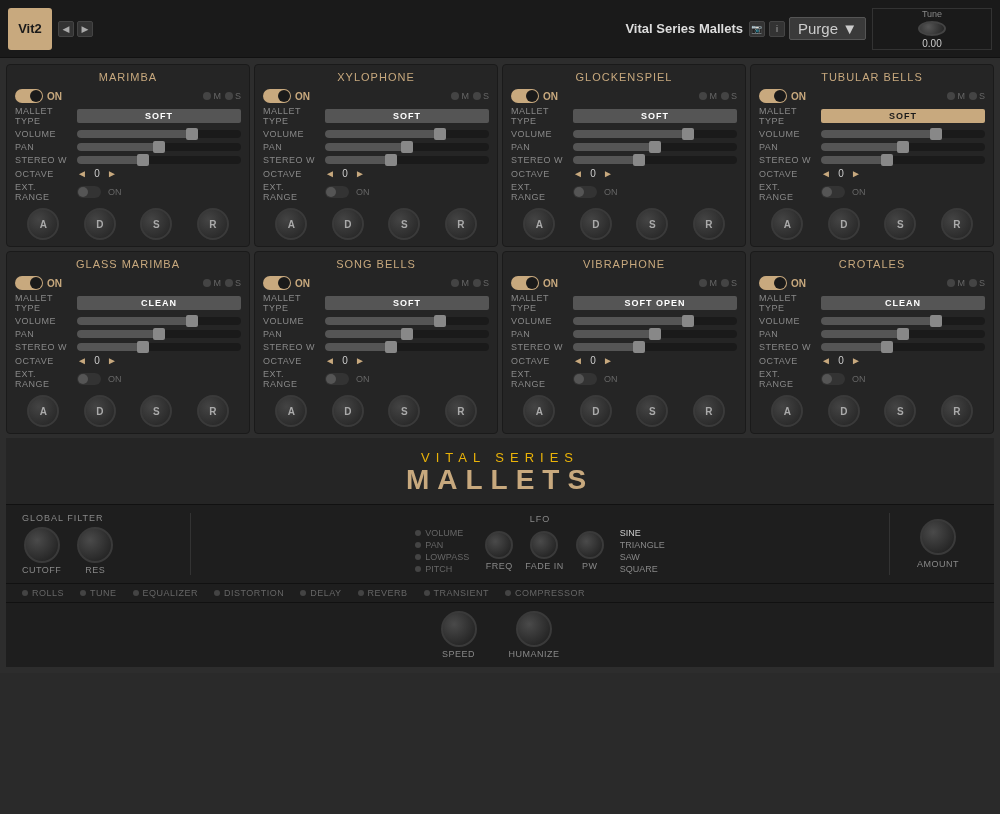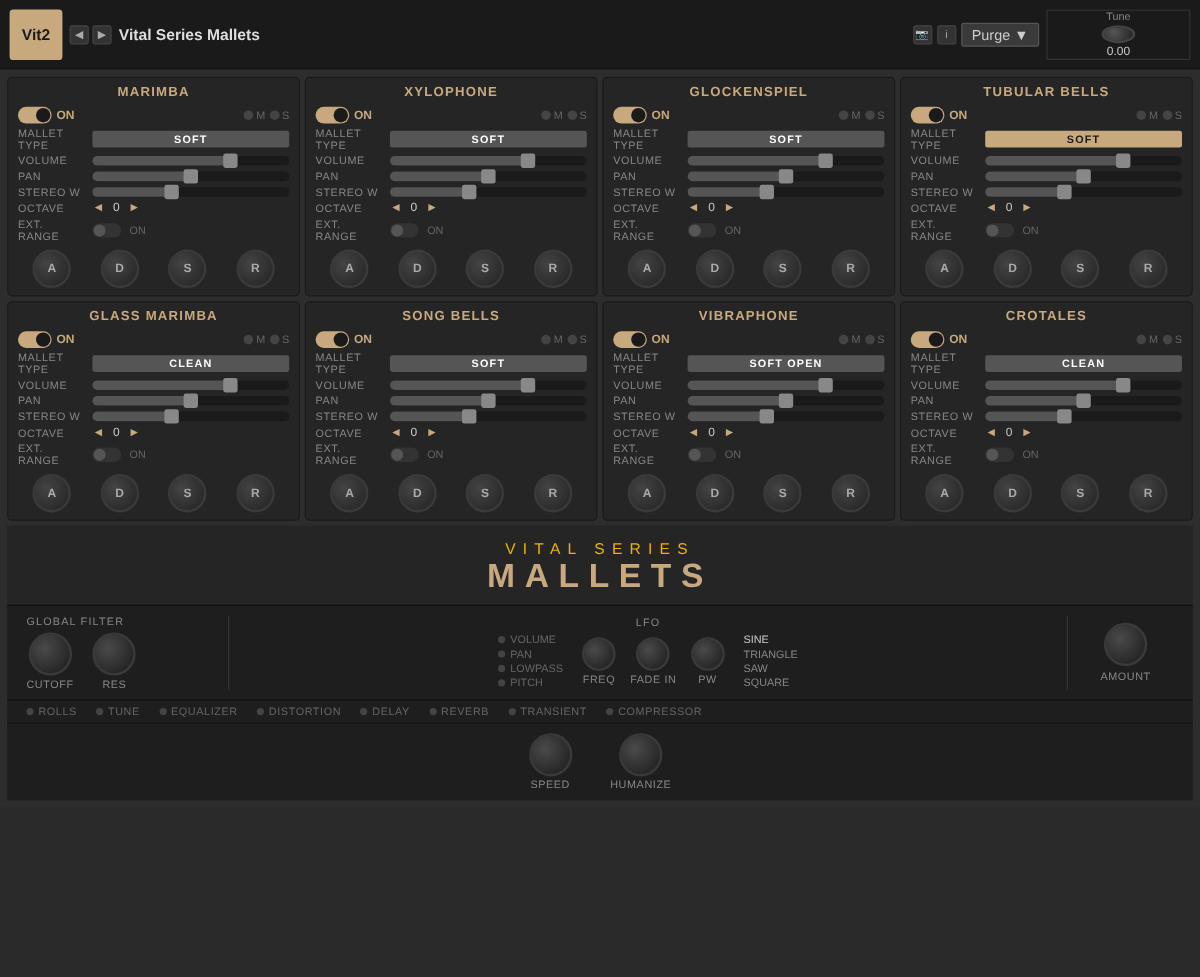--- a/index.html
+++ b/index.html
@@ -34,20 +34,21 @@
       font-size: 13px;
       color: #1a1a1a;
       border-radius: 3px;
       flex-shrink: 0;
     }
     .top-title-area {
       flex: 1;
       display: flex;
       flex-direction: column;
       gap: 2px;
+      align-items: flex-end;
     }
     .top-title-row {
       display: flex;
       align-items: center;
       gap: 8px;
     }
     .title-text {
       color: #ddd;
       font-size: 13px;
       font-weight: bold;
@@ -74,21 +75,21 @@
       display: flex;
       align-items: center;
       justify-content: center;
       border-radius: 2px;
     }
     .purge-btn {
       background: #3a3a3a;
       border: 1px solid #555;
       color: #ccc;
       padding: 2px 8px;
-      font-size: 12px;
+      font-size: 15px;
       cursor: pointer;
       border-radius: 2px;
     }
     .tune-box {
       background: #1a1a1a;
       border: 1px solid #333;
       width: 120px;
       height: 42px;
       display: flex;
       flex-direction: column;
@@ -127,21 +128,21 @@
     .instrument-panel {
       background: #252525;
       border: 1px solid #1a1a1a;
       border-radius: 4px;
       padding: 6px 8px;
     }
 
     .inst-title {
       text-align: center;
       font-size: 11px;
-      font-weight: bold;
+      font-weight: normal;
       color: #c8a97e;
       letter-spacing: 1px;
       margin-bottom: 6px;
     }
 
     .inst-row {
       display: flex;
       align-items: center;
       margin-bottom: 3px;
       gap: 4px;

